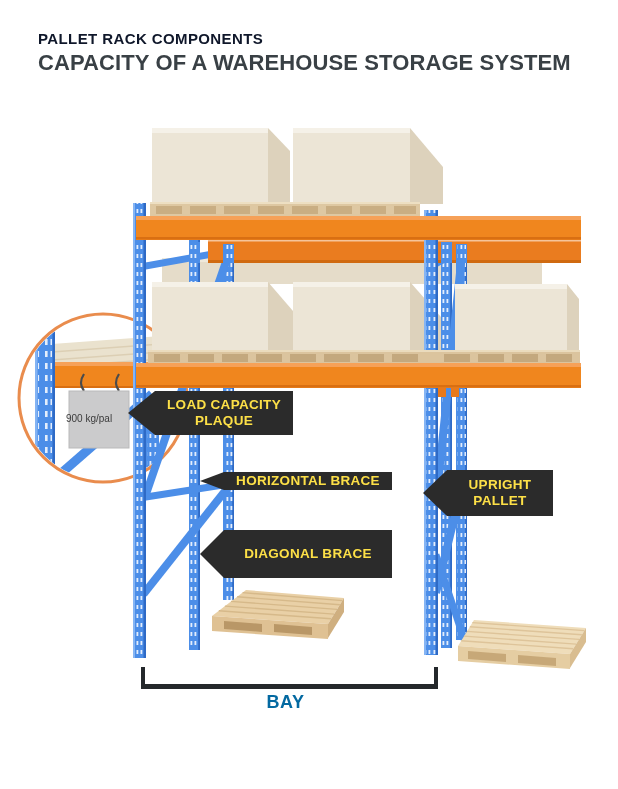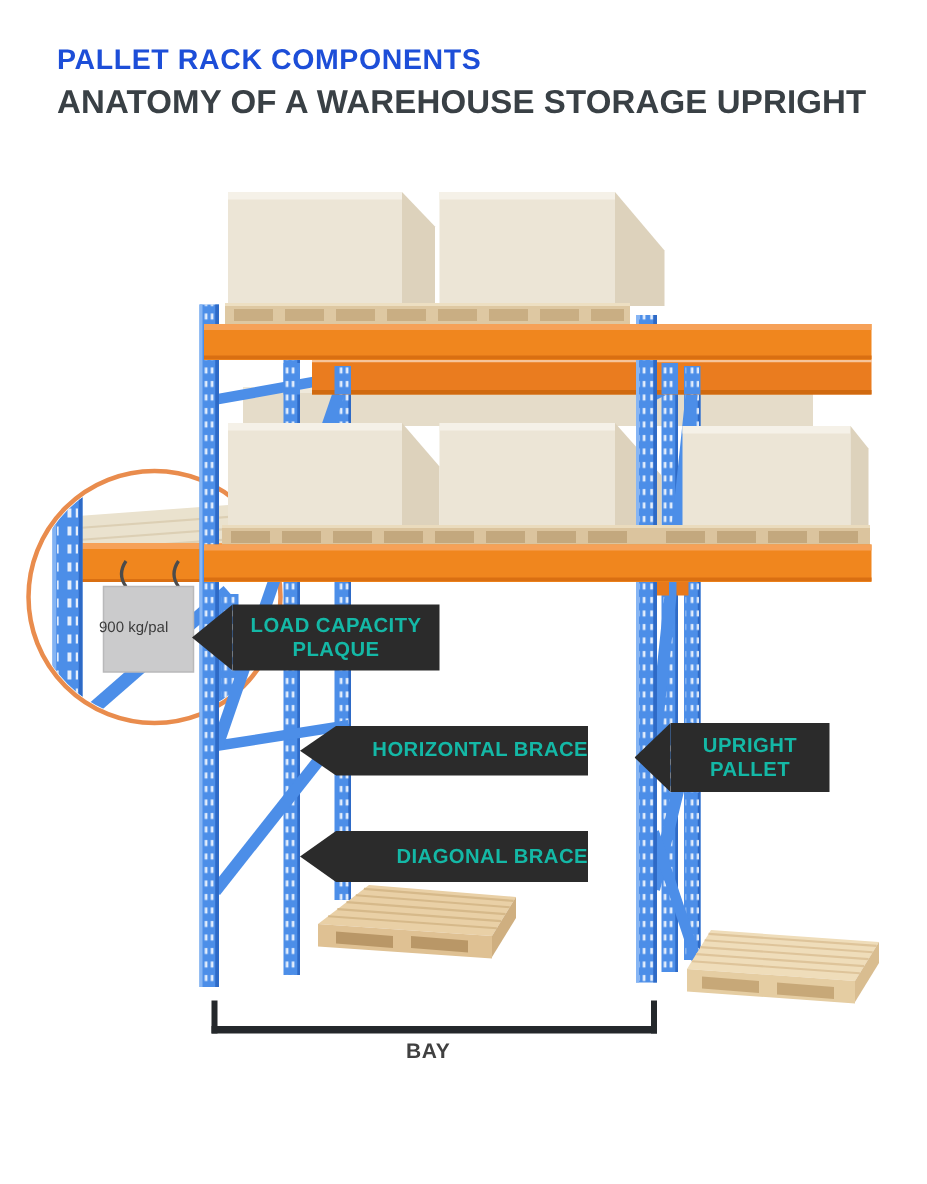--- a/index.html
+++ b/index.html
@@ -1,58 +1,58 @@
 <!DOCTYPE html>
 <html><head>
 <meta charset="utf-8">
 <style>
   html,body{margin:0;padding:0;background:#ffffff;}
   .canvas{
     position:relative;width:618px;height:789px;background:#ffffff;overflow:hidden;
     font-family:"Liberation Sans", sans-serif;
   }
   .header{position:absolute;left:38px;top:30px;}
-  .eyebrow{font-size:19px;font-weight:bold;color:#1d4ed8;letter-spacing:.4px;}
+  .eyebrow{font-size:15px;font-weight:bold;color:#0f172a;letter-spacing:.4px;}
   .title{font-size:22px;font-weight:bold;color:#394045;letter-spacing:.1px;margin-top:3px;}
   .stage-svg{position:absolute;left:0;top:0;}
   .callout{
-    position:absolute;background:#2B2B2B;color:#14b8a6;font-weight:bold;
+    position:absolute;background:#2B2B2B;color:#fde047;font-weight:bold;
     font-size:13.5px;line-height:1.22;letter-spacing:.3px;text-align:center;
-    display:flex;align-items:center;justify-content:flex-end;margin-top:12px;
+    display:flex;align-items:center;justify-content:center;
   }
   .callout::before{
     content:"";position:absolute;right:100%;top:0;height:100%;width:27px;
     background:#2B2B2B;clip-path:polygon(100% 0,100% 100%,0 50%);
   }
   .callout.small::before{width:24px;}
   .co-load{left:155px;top:391px;width:138px;height:44px;}
-  .co-horiz{left:224px;top:472px;width:168px;height:33px;}
-  .co-diag{left:224px;top:542px;width:168px;height:34px;}
+  .co-horiz{left:224px;top:472px;width:168px;height:18px;}
+  .co-diag{left:224px;top:530px;width:168px;height:48px;}
   .co-upright{left:447px;top:470px;width:106px;height:46px;}
   .plaque-text{
     position:absolute;left:66px;top:413px;width:66px;text-align:left;
     font-size:10px;color:#3b3b3b;
   }
   .bay-bracket{
     position:absolute;left:141px;top:667px;width:289px;height:17px;
     border-left:4px solid #24282B;border-right:4px solid #24282B;border-bottom:5px solid #24282B;
   }
   .bay-label{
     position:absolute;left:141px;top:692px;width:289px;text-align:center;
-    font-size:14px;font-weight:bold;color:#404040;letter-spacing:.5px;
+    font-size:18px;font-weight:bold;color:#0369a1;letter-spacing:.5px;
   }
 </style>
 </head>
 <body>
 
 <div class="canvas">
 
   <div class="header">
     <div class="eyebrow">PALLET RACK COMPONENTS</div>
-    <div class="title">ANATOMY OF A WAREHOUSE STORAGE UPRIGHT</div>
+    <div class="title">CAPACITY OF A WAREHOUSE STORAGE SYSTEM</div>
   </div>
 
   <svg class="stage-svg" width="618" height="789" viewBox="0 0 618 789" xmlns="http://www.w3.org/2000/svg">
     <defs>
       <pattern id="holes" width="9" height="9" patternUnits="userSpaceOnUse">
         <rect x="1.5" y="2" width="1.8" height="4" fill="rgba(255,255,255,0.85)"></rect>
         <rect x="5.5" y="2" width="1.8" height="4" fill="rgba(255,255,255,0.85)"></rect>
       </pattern>
       <pattern id="holesBig" width="14" height="12" patternUnits="userSpaceOnUse">
         <rect x="3" y="3" width="2.6" height="6" fill="rgba(255,255,255,0.85)"></rect>

